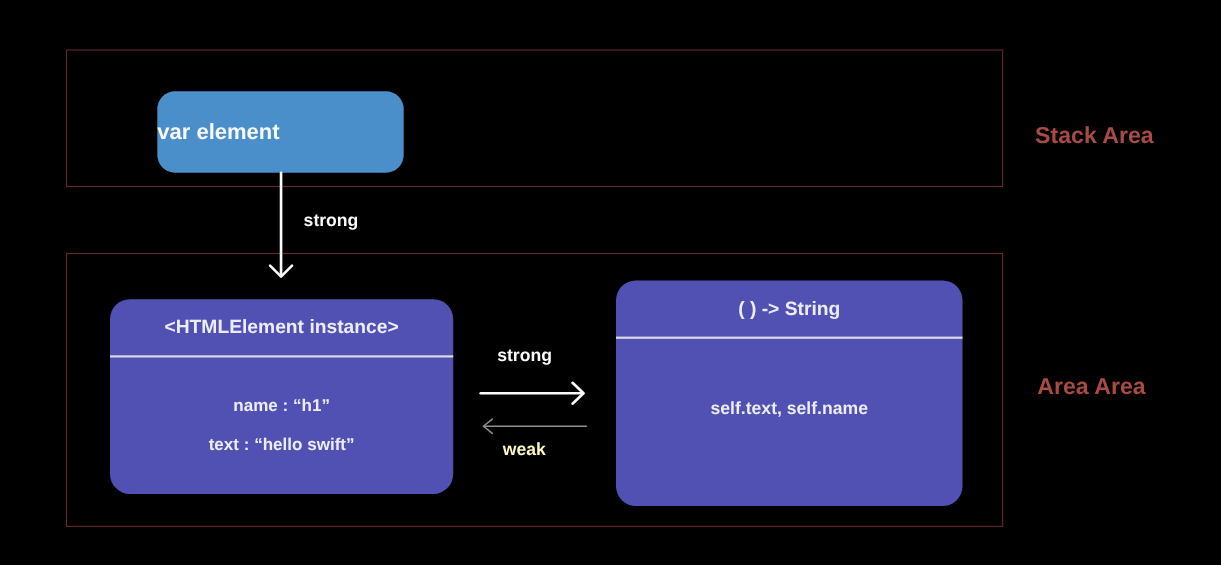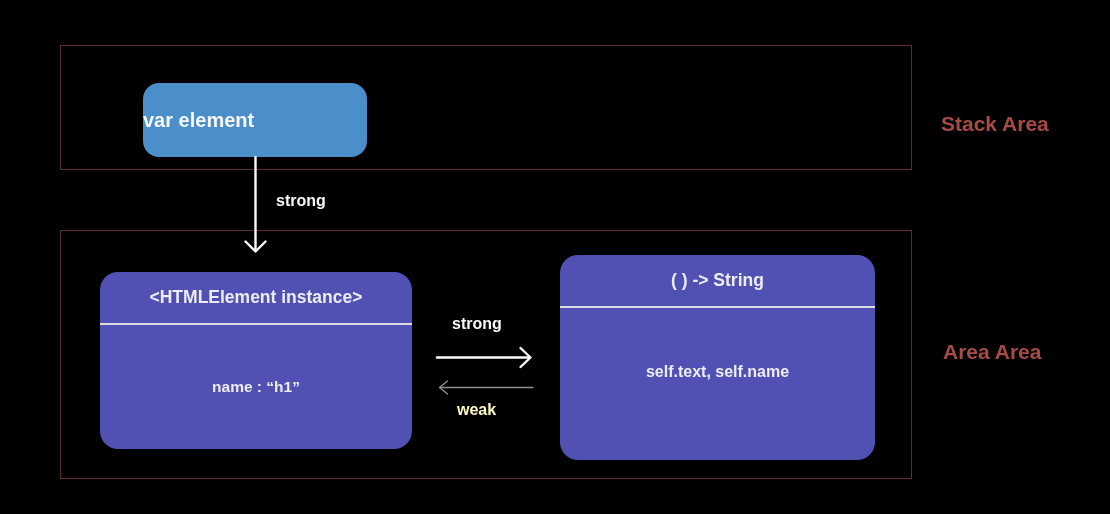--- a/index.html
+++ b/index.html
@@ -109,20 +109,21 @@
   <div class="area-label heap-label">Area Area</div>
 
   <div class="var-box">
     <span>var element</span>
   </div>
 
   <div class="heap-node instance-node">
     <div class="node-header">&lt;HTMLElement instance&gt;</div>
     <div class="node-body">
       <span>name : “h1”</span>
+      <span>text : “hello swift”</span>
     </div>
   </div>
 
   <div class="heap-node closure-node">
     <div class="node-header">( ) -&gt; String</div>
     <div class="node-body">
       <span>self.text,  self.name</span>
     </div>
   </div>
 

